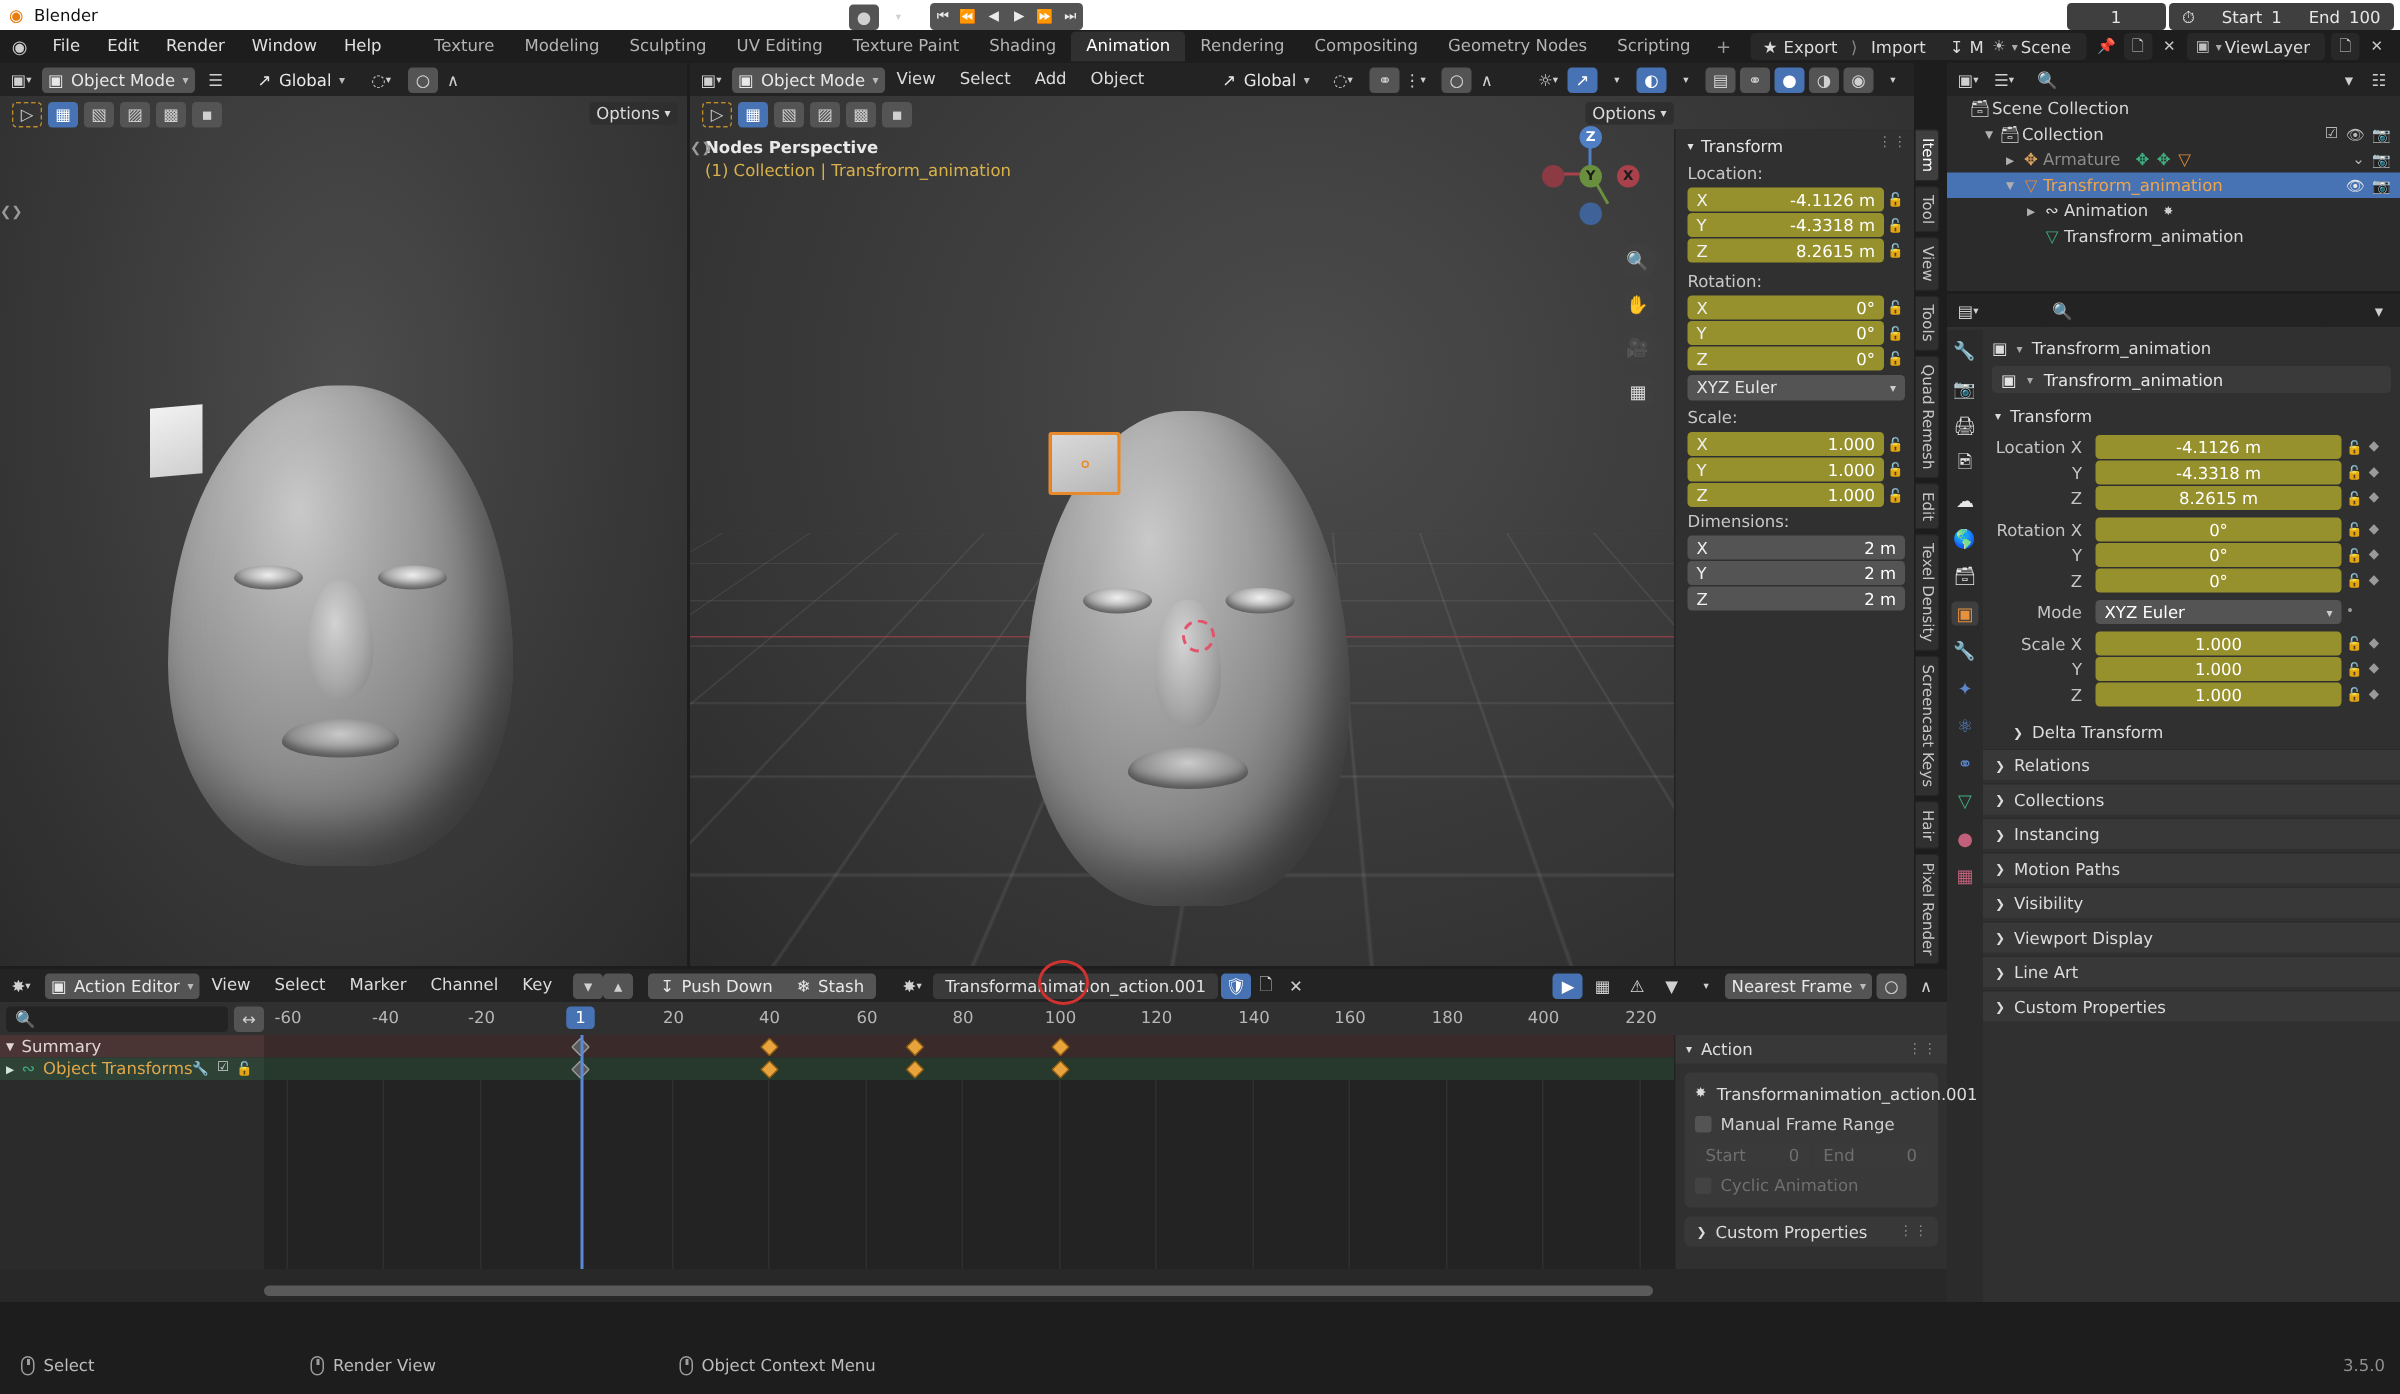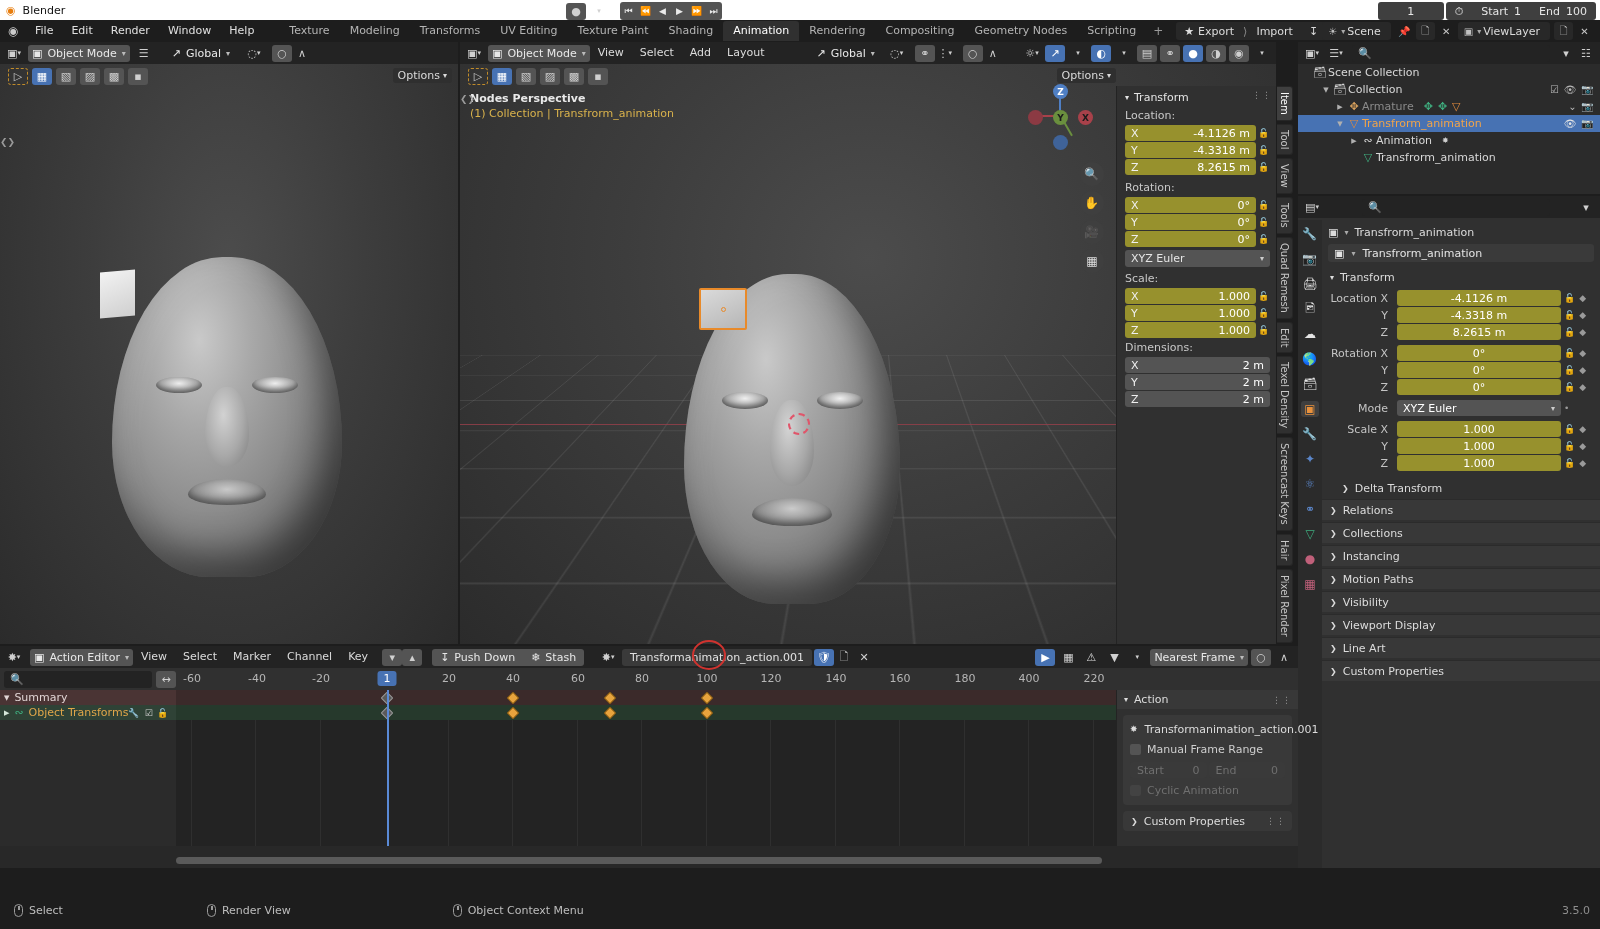--- a/index.html
+++ b/index.html
@@ -235,21 +235,21 @@
     <span class="bl-logo">◉</span>
     <span class="menu-item">File</span>
     <span class="menu-item">Edit</span>
     <span class="menu-item">Render</span>
     <span class="menu-item">Window</span>
     <span class="menu-item">Help</span>
 
     <div class="ws-tabs">
       <span class="ws-tab">Texture</span>
       <span class="ws-tab">Modeling</span>
-      <span class="ws-tab">Transforms</span>
+      <span class="ws-tab">Sculpting</span>
       <span class="ws-tab">UV Editing</span>
       <span class="ws-tab">Texture Paint</span>
       <span class="ws-tab">Shading</span>
       <span class="ws-tab active">Animation</span>
       <span class="ws-tab">Rendering</span>
       <span class="ws-tab">Compositing</span>
       <span class="ws-tab">Geometry Nodes</span>
       <span class="ws-tab">Scripting</span>
       <span class="ws-plus">+</span>
     </div>
@@ -378,21 +378,21 @@
     <div class="hdr">
       <div class="icobtn" style="margin-left:4px">▣<span style="font-size:7px">▾</span></div>
       <div class="combo" style="margin-left:4px">
         <span>▣</span>
         <span>Object Mode</span>
         <span class="caret">▾</span>
       </div>
       <span class="hm">View</span>
       <span class="hm">Select</span>
       <span class="hm">Add</span>
-      <span class="hm">Layout</span>
+      <span class="hm">Object</span>
       <div class="combo" style="margin-left:40px; background:transparent">
         <span>↗</span>
         <span>Global</span>
         <span class="caret">▾</span>
       </div>
       <div class="icobtn" style="margin-left:8px">◌<span style="font-size:7px">▾</span></div>
       <div class="icobtn bg" style="margin-left:8px">⚭</div>
       <div class="icobtn">⋮<span style="font-size:7px">▾</span></div>
       <div class="icobtn bg" style="margin-left:8px">○</div>
       <div class="icobtn">∧</div>

